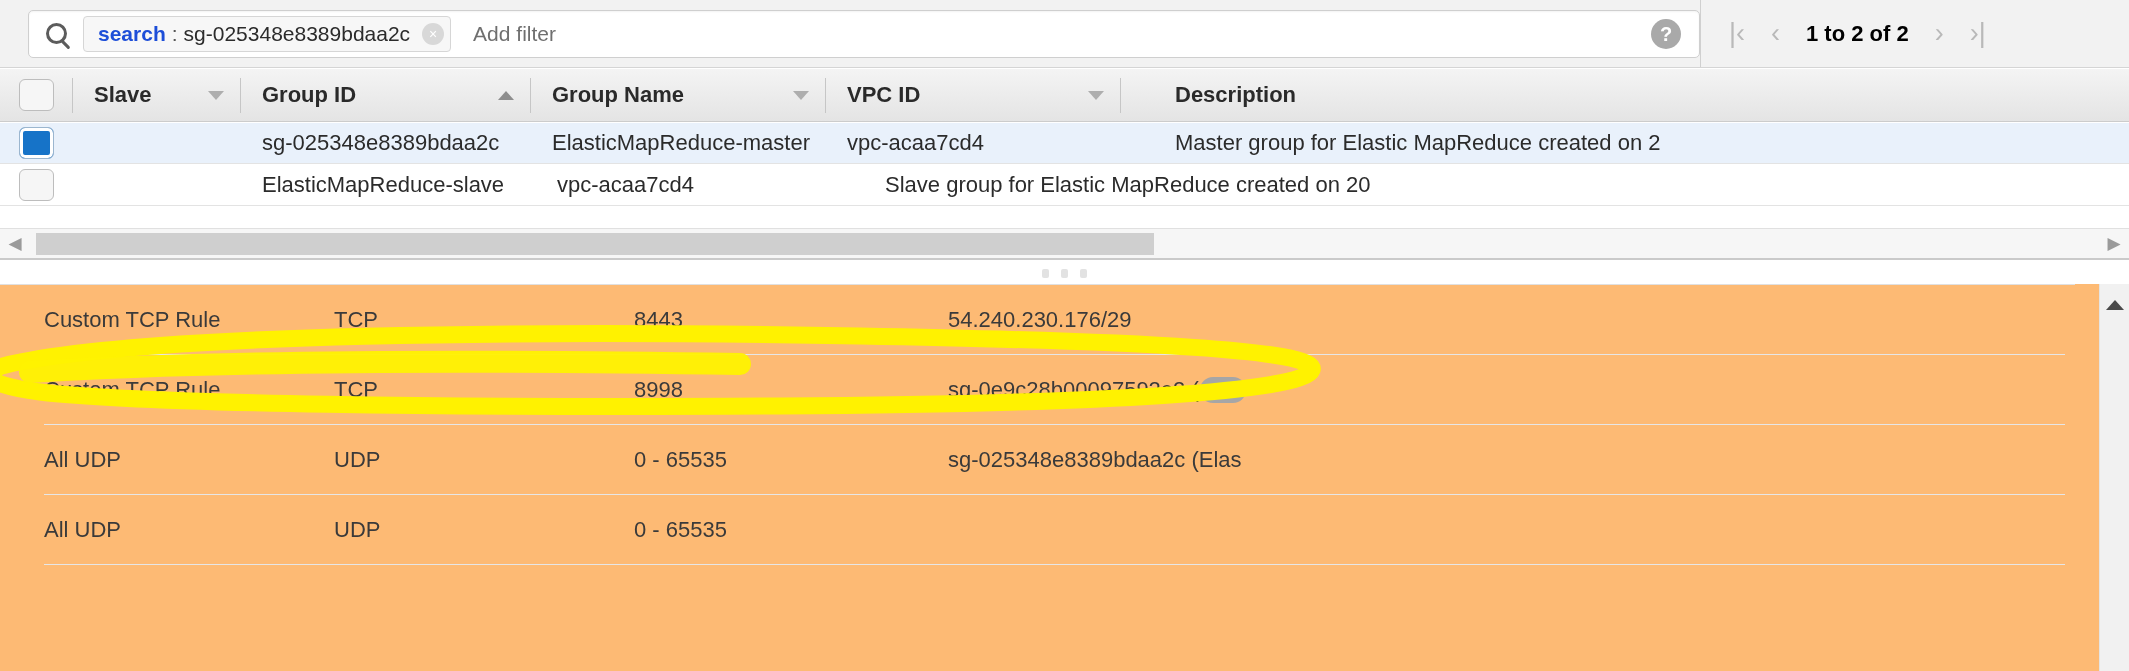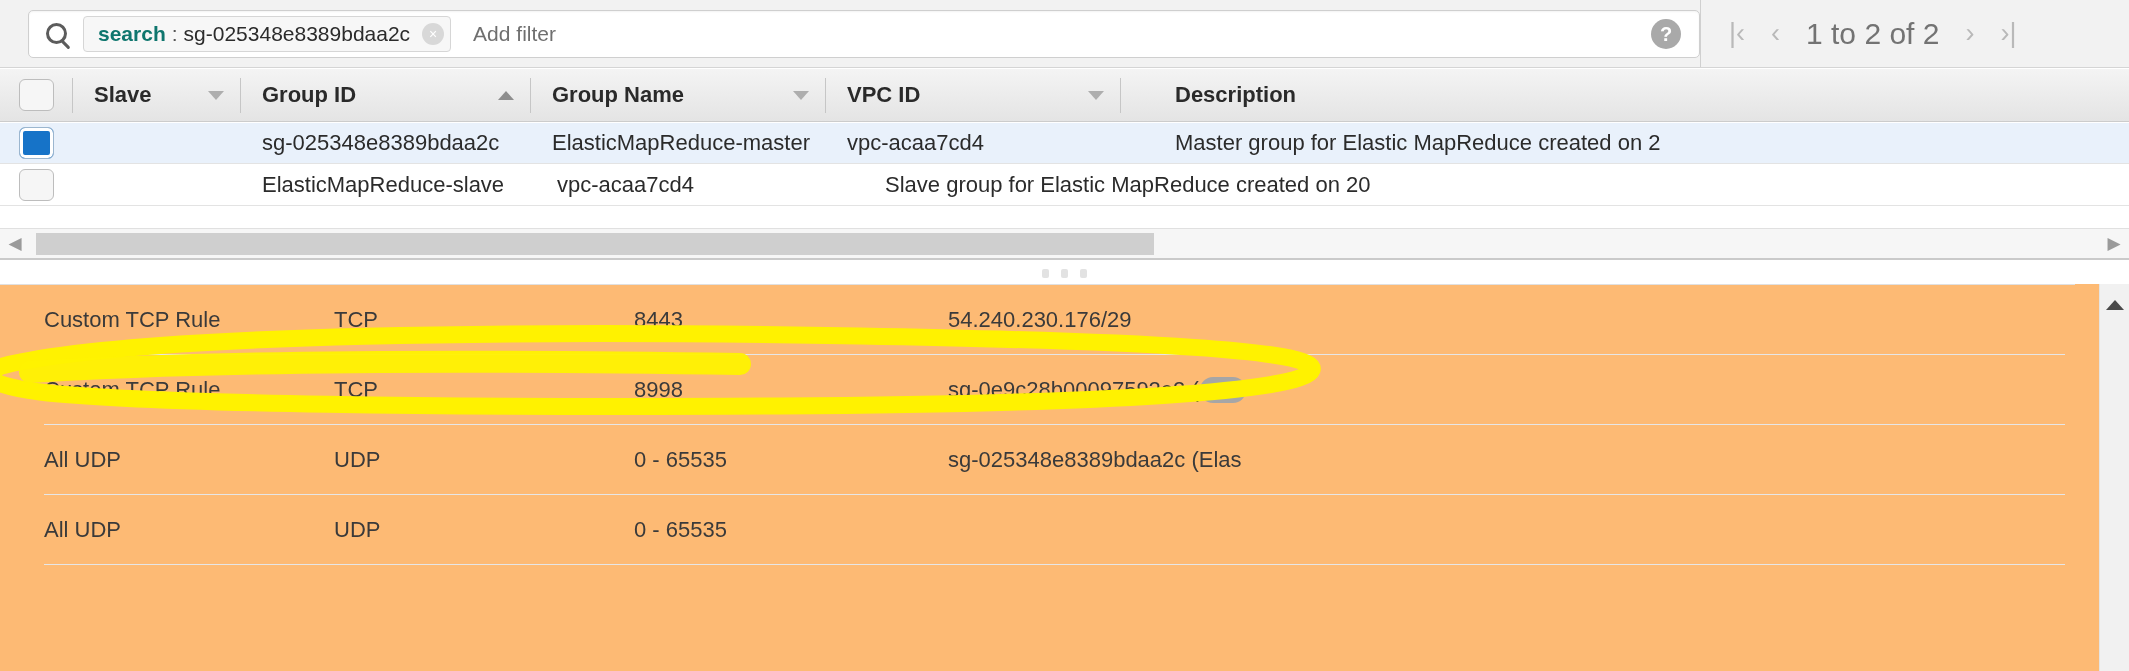--- a/index.html
+++ b/index.html
@@ -66,21 +66,21 @@
     height: 36px;
     background: #f7f7f7;
     border: 1px solid #d6d6d6;
     border-radius: 4px;
     padding: 0 6px 0 14px;
     flex: none;
   }
   .token-key {
     font-weight: bold;
     font-size: 21px;
-    color: #0f766e;
+    color: #1d4ed8;
   }
   .token-colon {
     font-size: 21px;
     color: #555;
     margin: 0 6px;
   }
   .token-val {
     font-size: 21px;
     color: #2b2b2b;
   }
@@ -124,23 +124,23 @@
     gap: 26px;
   }
   .pg-arrow {
     font-size: 27px;
     color: #b9b9b9;
     line-height: 1;
     font-family: "Liberation Sans", sans-serif;
     user-select: none;
   }
   .pg-label {
-    font-size: 30px;
-    font-weight: normal;
-    color: #737373;
+    font-size: 22px;
+    font-weight: bold;
+    color: #000000;
     white-space: nowrap;
   }
 
   
   .grid-head {
     position: absolute;
     left: 0; top: 69px;
     width: 2129px; height: 53px;
     background: linear-gradient(to bottom, #f4f4f4 0%, #e4e4e4 100%);
     border-bottom: 1px solid #cccccc;

